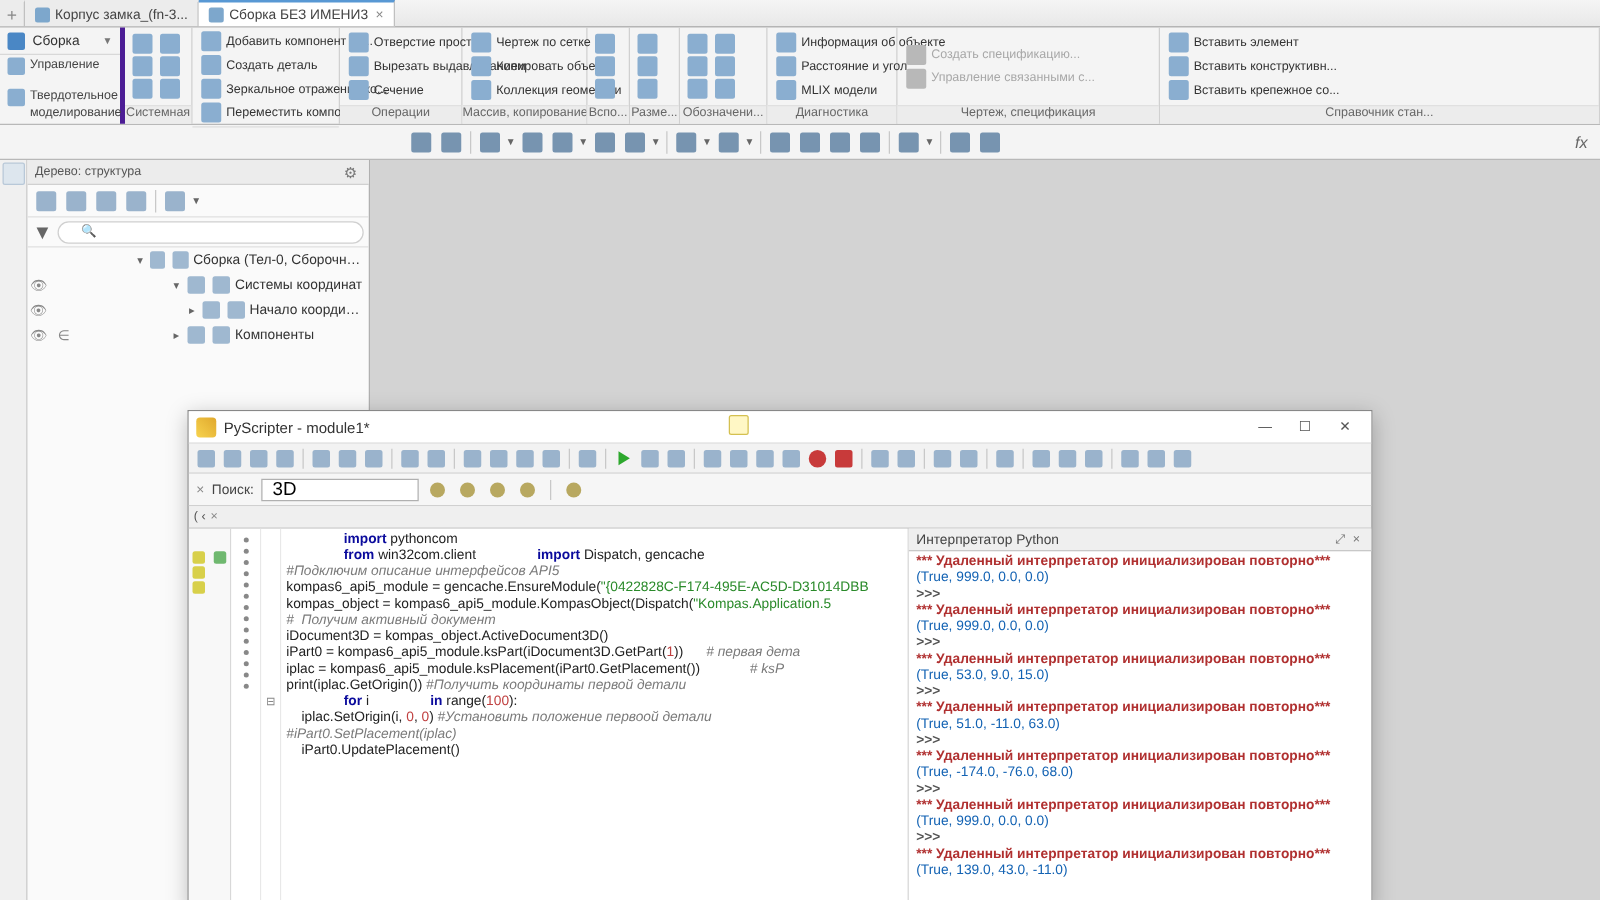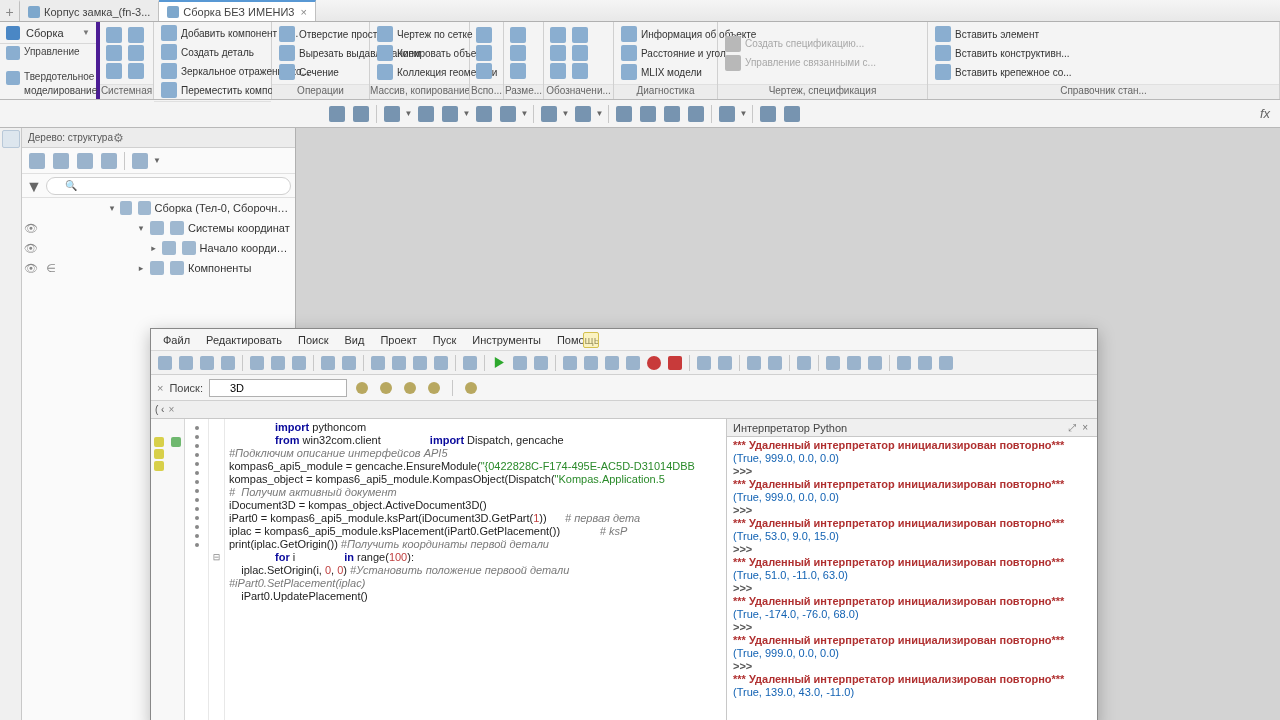--- a/index.html
+++ b/index.html
@@ -36,21 +36,21 @@
 .toolbar2 { height: 28px; background: #f4f4f4; border-bottom: 1px solid #b8b8b8; display: flex; align-items: center; padding: 0 4px; gap: 2px; }
 .tb-spacer { flex: 1; }
 .tb-btn { width: 22px; height: 22px; display: flex; align-items: center; justify-content: center; border: 1px solid transparent; border-radius: 2px; }
 .tb-ico { width: 16px; height: 16px; background: #7794b0; border-radius: 2px; }
 .tb-sep { width: 1px; height: 18px; background: #c8c8c8; margin: 0 2px; }
 .tb-drop { width: 8px; font-size: 8px; color: #666; }
 .fx-btn { width: 22px; height: 22px; color: #666; font-style: italic; font-size: 13px; display:flex; align-items:center; justify-content:center;}
 
 .main-area { display: flex; height: calc(100% - 128px); }
 .left-panel { width: 274px; background: #fafafa; border-right: 1px solid #b0b0b0; display: flex; flex-direction: column; }
-.left-header { height: 20px; background: #ececec; border-bottom: 1px solid #d0d0d0; display: flex; align-items: center; padding: 0 6px; font-size: 10px; color: #555; }
+.left-header { height: 20px; background: #ececec; border-bottom: 1px solid #d0d0d0; display: flex; align-items: center; padding: 0 6px; font-size: 10px; color: #555; justify-content: space-between; }
 .left-gear { width: 14px; height: 14px; color: #777; font-size: 12px; }
 .left-tools { height: 26px; display: flex; align-items: center; gap: 2px; padding: 0 4px; border-bottom: 1px solid #e0e0e0; }
 .lt-btn { width: 22px; height: 22px; display:flex; align-items:center; justify-content:center; }
 .lt-ico { width: 16px; height: 16px; background: #9ab3cc; border-radius: 2px; }
 .left-search { height: 24px; display: flex; align-items: center; gap: 4px; padding: 0 4px; border-bottom: 1px solid #e0e0e0; }
 .ls-filter { width: 16px; height: 16px; color: #666; }
 .ls-input { flex: 1; height: 18px; border: 1px solid #d0d0d0; border-radius: 9px; padding: 0 6px 0 18px; font-size: 10px; background: #fff; position: relative; }
 .tree { flex: 1; overflow: auto; font-size: 11px; color: #333; }
 .tree-row { display: flex; align-items: center; height: 20px; padding-right: 4px; gap: 2px; }
 .eye { width: 18px; text-align: center; color: #888; font-size: 11px; }
@@ -77,21 +77,21 @@
 .pytb { height: 24px; background: #f2f2f2; border-bottom: 1px solid #d0d0d0; display: flex; align-items: center; padding: 0 4px; gap: 1px; }
 .pytb-btn { width: 20px; height: 20px; display:flex; align-items:center; justify-content:center; border-radius:2px; }
 .pytb-ico { width: 14px; height: 14px; background: #9ab3cc; border-radius: 2px; }
 .pytb-ico.green { background: #2da82d; clip-path: polygon(20% 10%, 85% 50%, 20% 90%); }
 .pytb-ico.red { background: #c83a3a; border-radius: 50%; }
 .pytb-ico.redx { background: #c83a3a; }
 .pytb-sep { width: 1px; height: 16px; background: #c8c8c8; margin: 0 3px; }
 
 .pysearch { height: 26px; background: #f6f6f6; border-bottom: 1px solid #d0d0d0; display: flex; align-items: center; padding: 0 6px; gap: 6px; font-size: 11px; color: #444; }
 .py-close-search { color: #888; cursor:pointer; }
-.pysearch input { width: 138px; height: 18px; border: 1px solid #b0b0b0; padding: 0 20px; font-size: 11px; }
+.pysearch input { width: 126px; height: 18px; border: 1px solid #b0b0b0; padding: 0 8px; font-size: 15px; }
 .ps-btn { width: 18px; height: 18px; display:flex; align-items:center; justify-content:center; }
 .ps-ico { width: 12px; height: 12px; background: #b8a860; border-radius: 50%; }
 
 .cursor-hint { position: absolute; width: 16px; height: 16px; border: 1px solid #d4c050; background: rgba(255,240,140,0.5); border-radius: 2px; pointer-events:none; }
 
 .pybody { flex: 1; display: flex; min-height: 0; }
 .pygut { width: 34px; background: #f8f8f8; border-right: 1px solid #d8d8d8; display: flex; }
 .pygut-col { width: 17px; display: flex; flex-direction: column; align-items: center; padding-top: 18px; gap: 2px; }
 .chip { width: 10px; height: 10px; border-radius: 2px; }
 .chip.y { background: #d8d04a; }
@@ -464,30 +464,29 @@
           <span class="tree-ico"></span>
           <span class="tree-ico"></span>
           <span class="tree-label">Компоненты</span>
         </div>
       </div>
   </div>
   <div class="viewport"></div>
 </div>
 
 <div class="pywin">
-  <div class="pymenu" id="pymenu">
-      <span>Файл</span>
-      <span>Редактировать</span>
-      <span>Поиск</span>
-      <span>Вид</span>
-      <span>Проект</span>
-      <span>Пуск</span>
-      <span>Инструменты</span>
-      <span>Помощь</span>
-    </div>
+  <div class="pytitle">
+    <span class="py-ico"></span>
+    <span>PyScripter - module1*</span>
+    <div class="wctl">
+      <div class="wbtn">—</div>
+      <div class="wbtn">☐</div>
+      <div class="wbtn close">✕</div>
+    </div>
+  </div>
   <div class="pytb">
     <div class="pytb-btn">
         <span class="pytb-ico"></span>
       </div>
     <div class="pytb-btn">
         <span class="pytb-ico"></span>
       </div>
     <div class="pytb-btn">
         <span class="pytb-ico"></span>
       </div>

